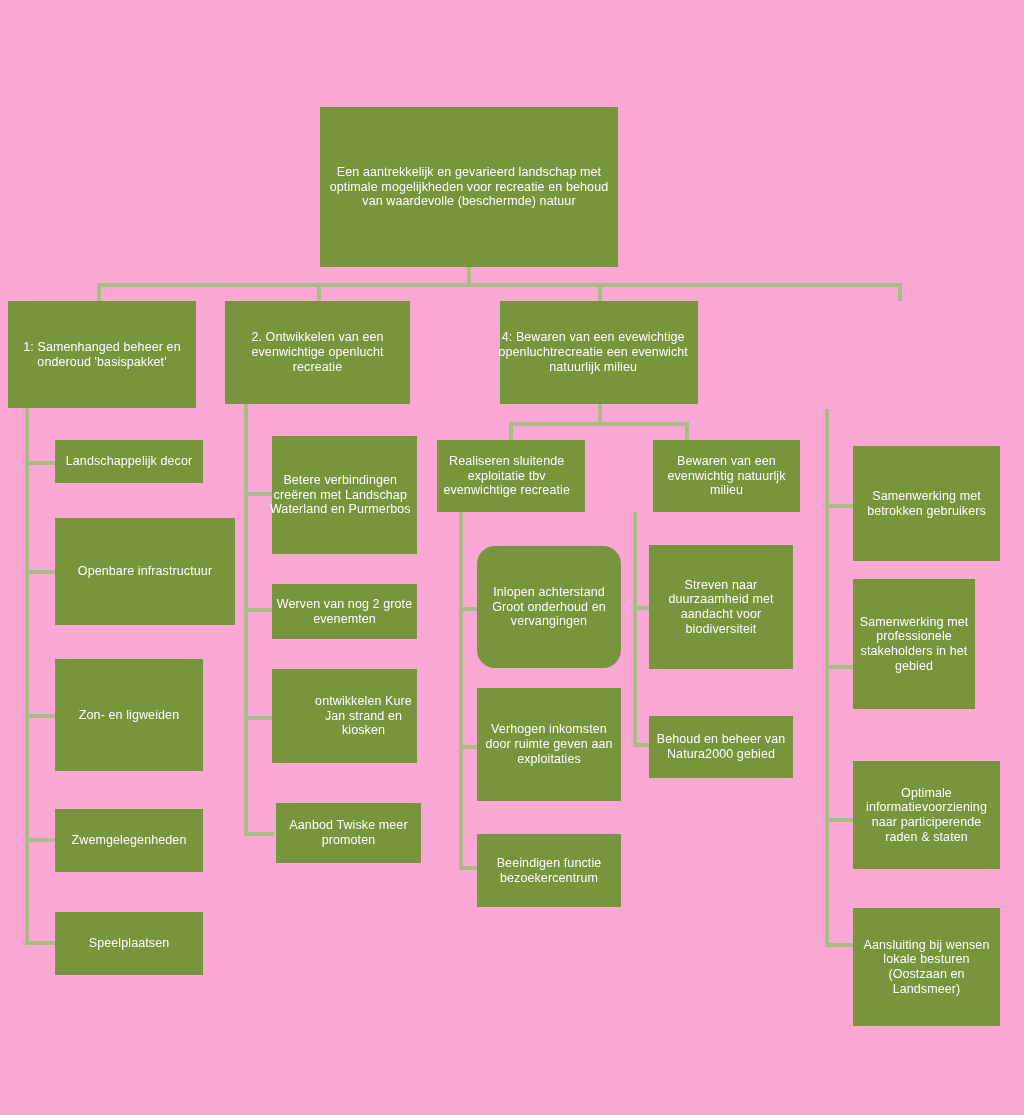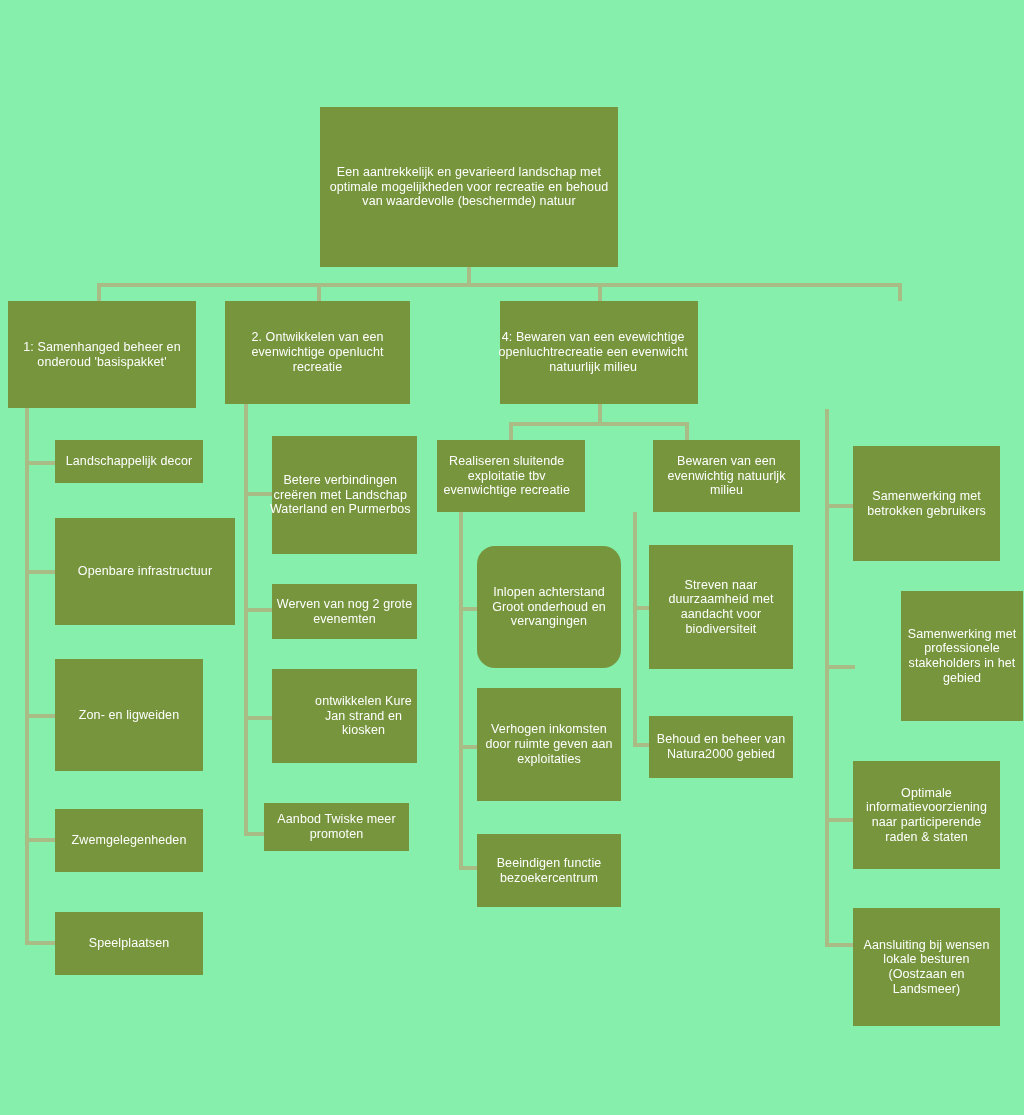--- a/index.html
+++ b/index.html
@@ -7,21 +7,21 @@
     padding: 0;
     background: #ffffff;
   }
   body {
     font-family: "Liberation Sans", sans-serif;
   }
   #canvas {
     position: relative;
     width: 1024px;
     height: 1115px;
-    background: #86efac;
+    background: #f9a8d4;
     overflow: hidden;
   }
   .node {
     position: absolute;
     box-sizing: border-box;
     background: #76953c;
     color: #ffffff;
     display: flex;
     align-items: center;
     justify-content: center;
@@ -142,21 +142,21 @@
 
   <div class="node lvl2 overflowtxt" style="left:272px; top:436px; width:145px; height:118px;">
     <span class="txt">Betere verbindingen creëren met Landschap Waterland en Purmerbos</span>
   </div>
   <div class="node lvl2" style="left:272px; top:584px; width:145px; height:55px;">
     <span class="txt">Werven van nog 2 grote evenemten</span>
   </div>
   <div class="node lvl2" style="left:272px; top:669px; width:145px; height:94px;padding-left:40px;">
     <span class="txt">ontwikkelen Kure Jan strand en kiosken</span>
   </div>
-  <div class="node lvl2" style="left:264px; top:803px; width:145px; height:48px;">
+  <div class="node lvl2" style="left:276px; top:803px; width:145px; height:60px;">
     <span class="txt">Aanbod Twiske meer promoten</span>
   </div>
 
   <div class="node lvl2 overflowtxt" style="left:437px; top:440px; width:148px; height:72px;">
     <span class="txt">Realiseren sluitende exploitatie tbv evenwichtige recreatie</span>
   </div>
   <div class="node lvl2" style="left:613px; top:440px; width:147px; height:72px;margin-left:40px;">
     <span class="txt">Bewaren van een evenwichtig natuurljk milieu</span>
   </div>
 
@@ -173,21 +173,21 @@
   <div class="node lvl3" style="left:649px; top:545px; width:144px; height:124px;">
     <span class="txt">Streven naar duurzaamheid met aandacht voor biodiversiteit</span>
   </div>
   <div class="node lvl3" style="left:649px; top:716px; width:144px; height:62px;">
     <span class="txt">Behoud en beheer van Natura2000 gebied</span>
   </div>
 
   <div class="node lvl2" style="left:853px; top:446px; width:147px; height:115px;">
     <span class="txt">Samenwerking met betrokken gebruikers</span>
   </div>
-  <div class="node lvl2" style="left:853px; top:591px; width:122px; height:130px;margin-left:48px;">
+  <div class="node lvl2" style="left:853px; top:579px; width:122px; height:130px;">
     <span class="txt">Samenwerking met professionele stakeholders in het gebied</span>
   </div>
   <div class="node lvl2" style="left:853px; top:761px; width:147px; height:108px;">
     <span class="txt">Optimale informatievoorziening naar participerende raden &amp; staten</span>
   </div>
   <div class="node lvl2" style="left:853px; top:893px; width:147px; height:118px;margin-top:15px;">
     <span class="txt">Aansluiting bij wensen lokale besturen (Oostzaan en Landsmeer)</span>
   </div>
 
 </div>

